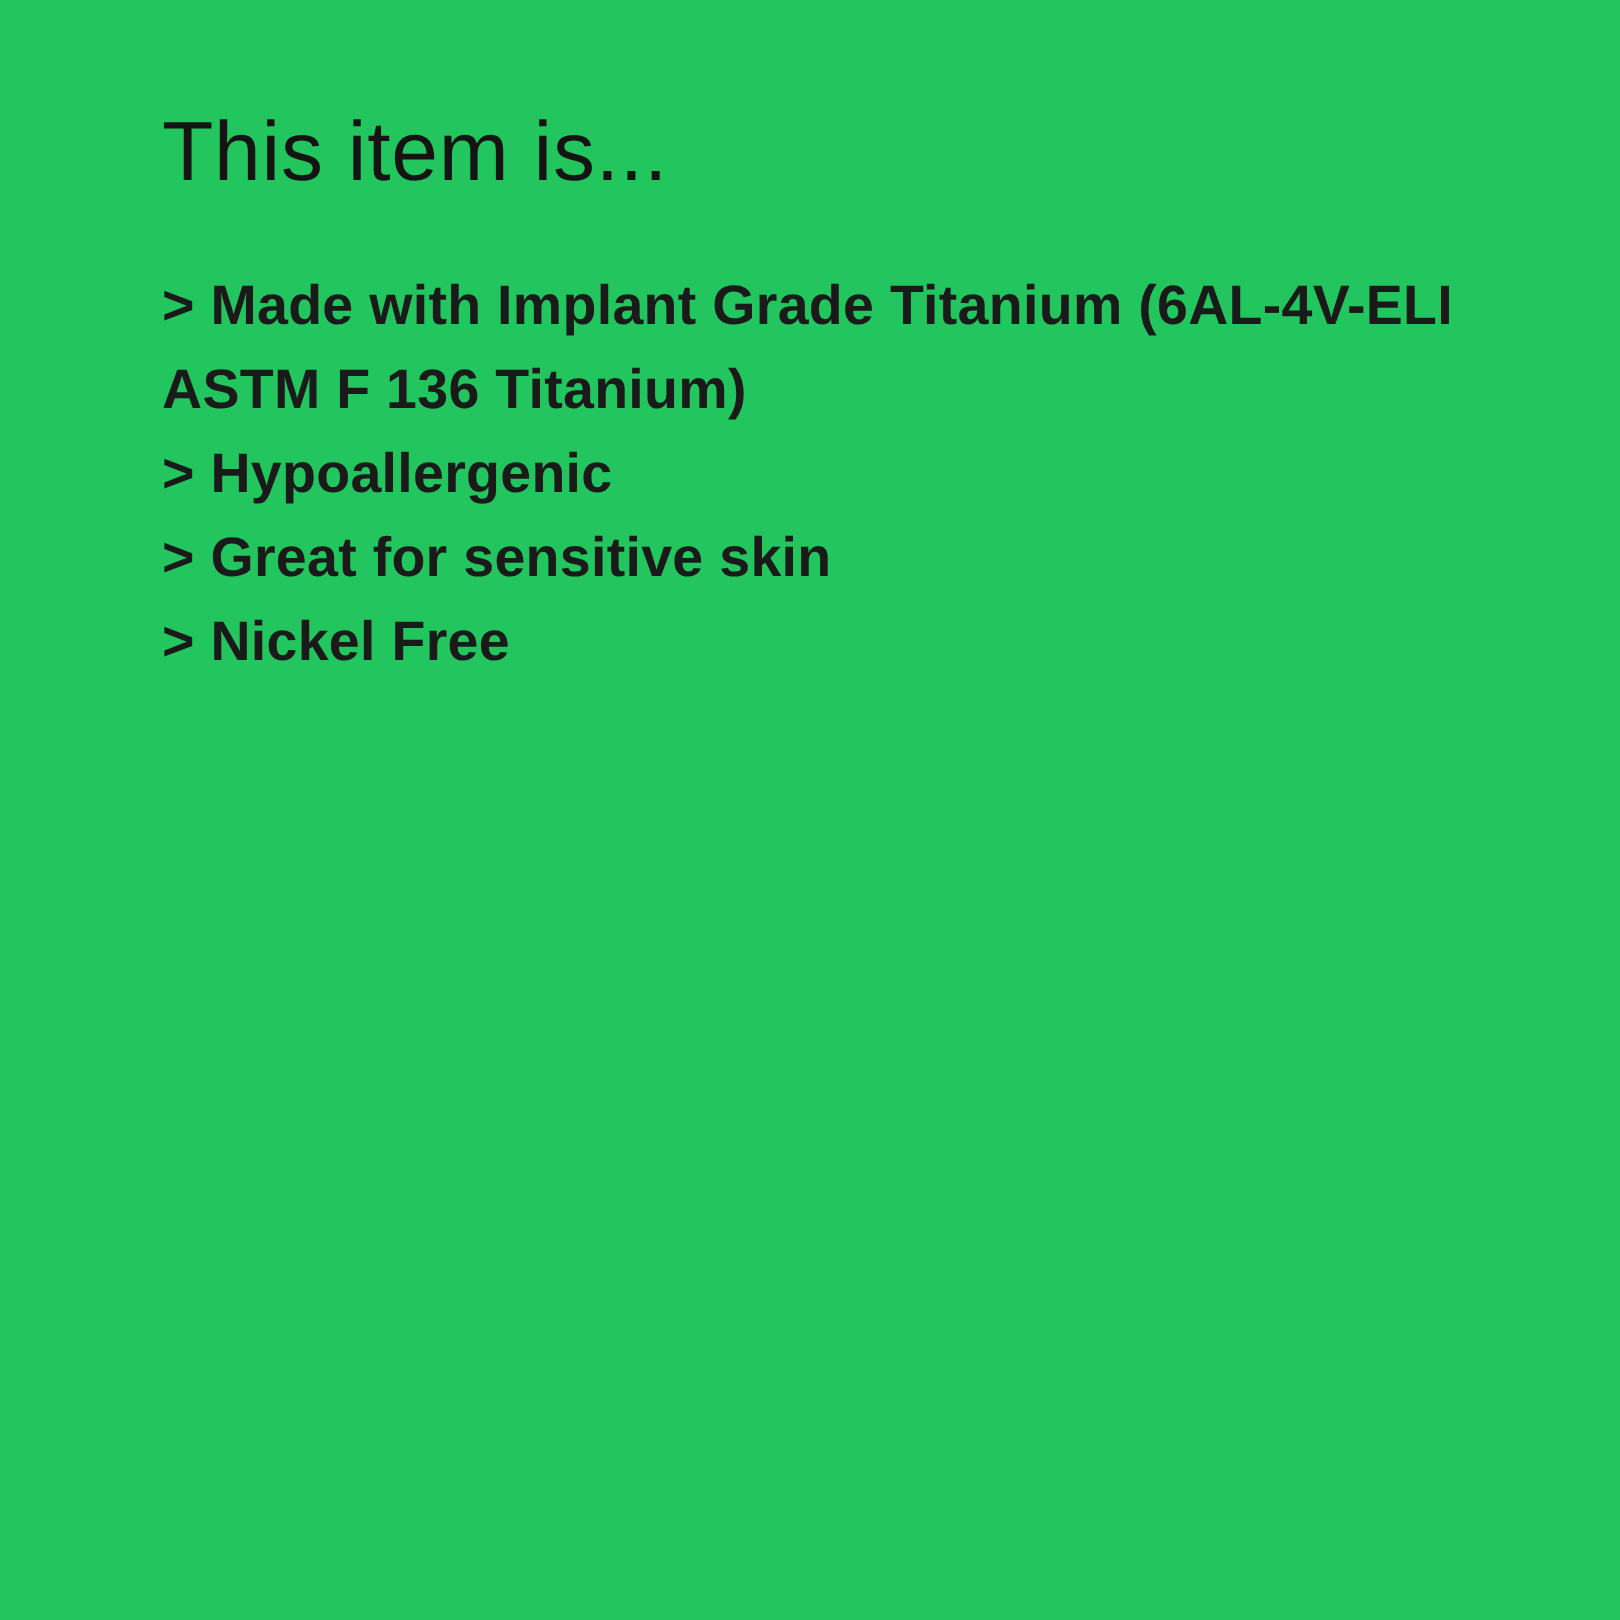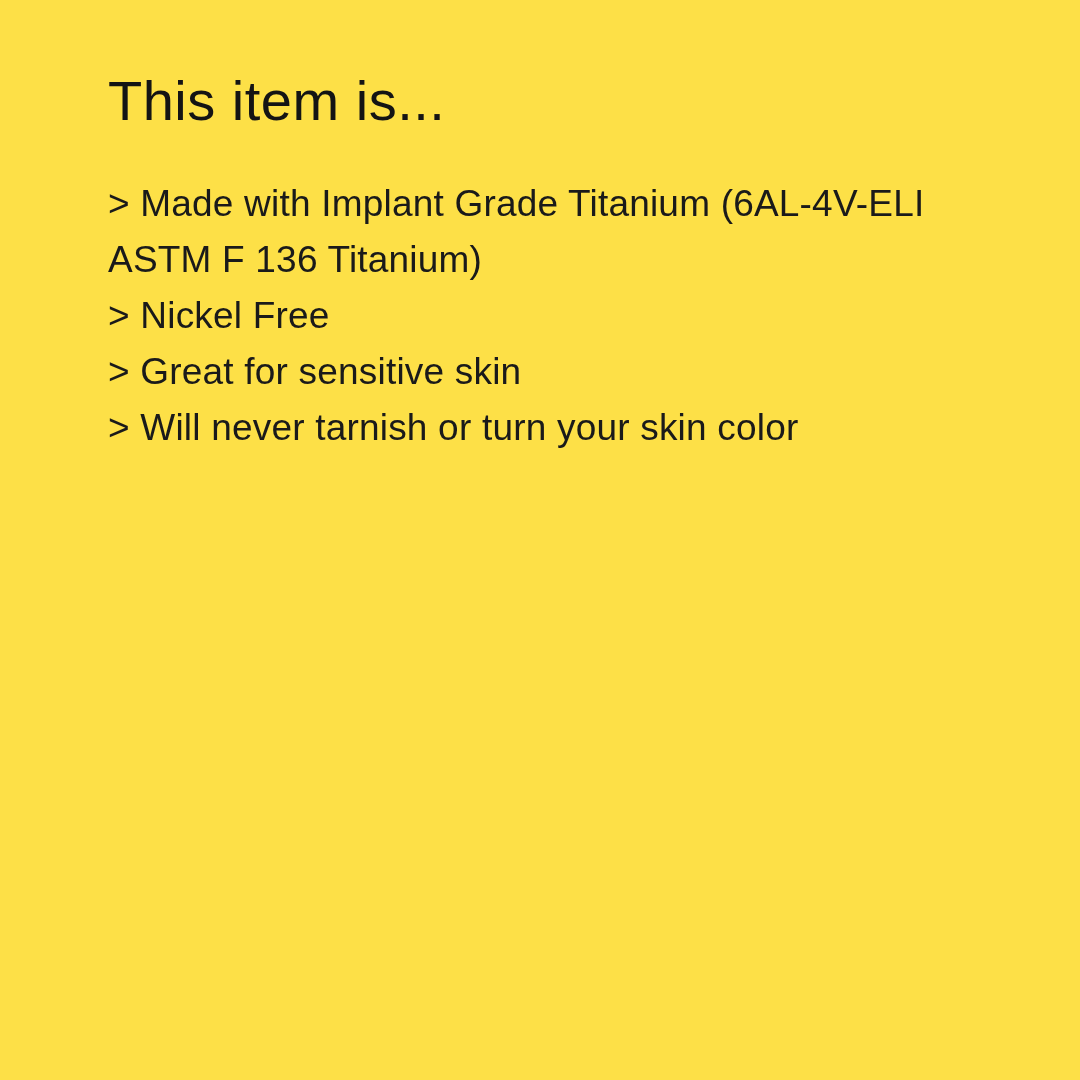--- a/index.html
+++ b/index.html
@@ -9,50 +9,50 @@
     height: 1080px;
     background: #ffffff;
     font-family: "Liberation Sans", sans-serif;
     color: #161616;
     overflow: hidden;
   }
 
   .card {
     width: 1080px;
     height: 1080px;
-    background: #fde047;
+    background: #22c55e;
     padding: 70px 108px 0 108px;
   }
 
   .title {
     font-size: 56px;
     font-weight: 400;
     letter-spacing: 0.5px;
     color: #141414;
     margin-bottom: 44px;
     line-height: 1.1;
   }
 
   .feature-list {
     max-width: 872px;
   }
 
   .feature-item {
     font-size: 37px;
-    font-weight: 400;
+    font-weight: 700;
     line-height: 56px;
     color: #1a1a1a;
     letter-spacing: 0.2px;
   }
 </style>
 </head>
 <body>
 
 <div class="card">
   <h1 class="title">This item is...</h1>
 
   <div class="feature-list">
     <p class="feature-item">&gt; Made with Implant Grade Titanium (6AL-4V-ELI ASTM F 136 Titanium)</p>
+    <p class="feature-item">&gt; Hypoallergenic</p>
+    <p class="feature-item">&gt; Great for sensitive skin</p>
     <p class="feature-item">&gt; Nickel Free</p>
-    <p class="feature-item">&gt; Great for sensitive skin</p>
-    <p class="feature-item">&gt; Will never tarnish or turn your skin color</p>
   </div>
 </div>
 
 </body></html>

